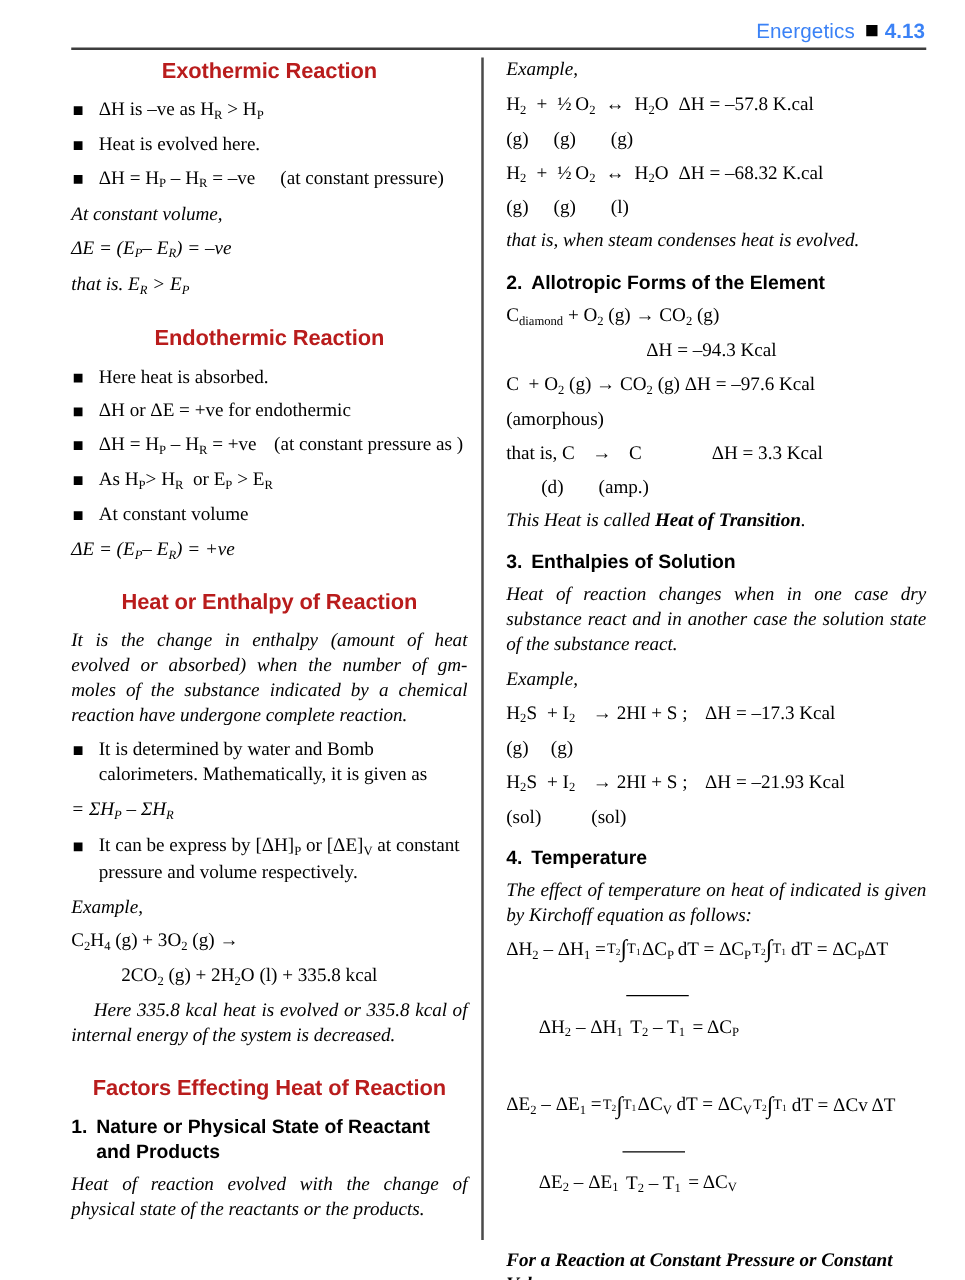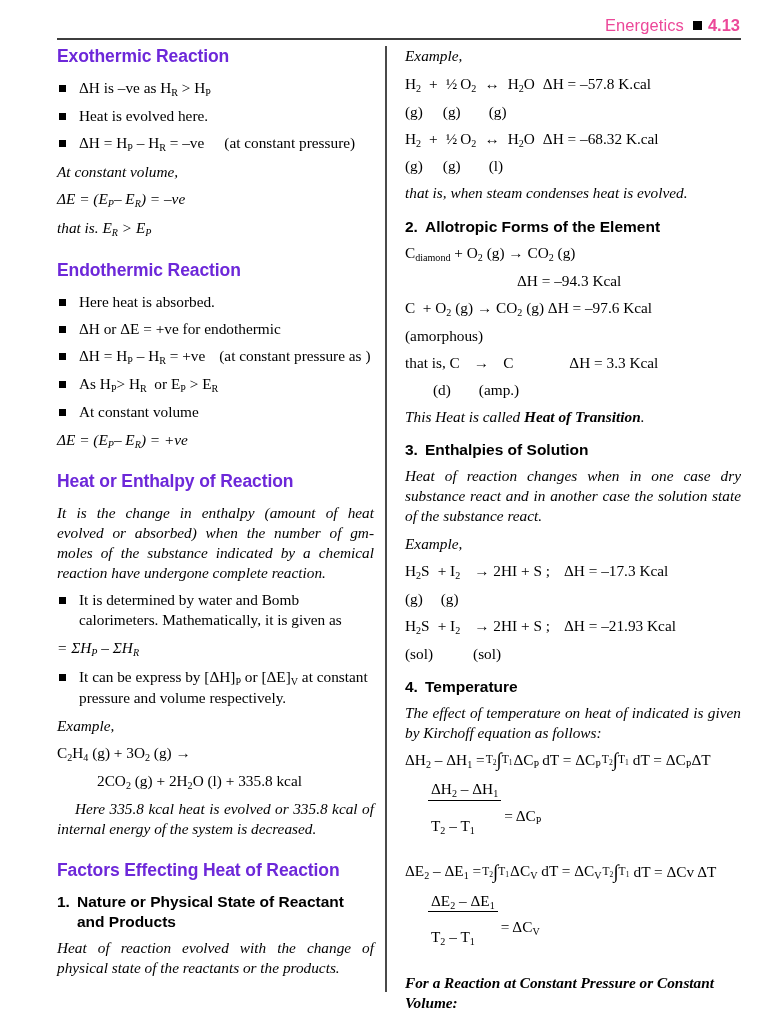--- a/index.html
+++ b/index.html
@@ -25,21 +25,21 @@
 
   
   .runhead {
     position: absolute;
     left: 57px;
     top: 16px;
     width: 683px;
     text-align: right;
     font-family: "Liberation Sans", sans-serif;
     font-size: 16.5px;
-    color: #ec4899;
+    color: #3b82f6;
     white-space: nowrap;
   }
   .runhead .chapname { font-weight: 400; letter-spacing: .1px; }
   .runhead .sq {
     display: inline-block;
     width: 9px; height: 9px;
     background: #000;
     margin: 0 6px 0 9px;
     vertical-align: 1px;
   }
@@ -70,21 +70,22 @@
     background: #4a4a4a;
   }
 
   
   h2.sec {
     font-family: "Liberation Sans", sans-serif;
     font-size: 17.5px;
     font-weight: bold;
     margin: 0 0 11px 0;
     letter-spacing: -0.1px;
-    color: #6d28d9;
+    color: #b91c1c;
+    text-align: center;
   }
 
   .numsec {
     font-family: "Liberation Sans", sans-serif;
     font-size: 15.5px;
     font-weight: bold;
     margin: 0 0 6px 0;
     display: flex;
     gap: 7px;
     line-height: 1.3;
@@ -165,23 +166,24 @@
   .intg .sym {
     font-size: 19px;
     line-height: 1;
     height: 20px;
     font-family: "Liberation Serif", serif;
   }
 
   
   .frac {
     display: inline-flex;
-    flex-direction: column;
+    flex-direction: row;
+    align-items: center;
     vertical-align: middle;
-    margin: 0 3px;
+    margin: 16px 3px;
     line-height: 1.12;
   }
   .frac .num { padding: 0 3px; }
   .frac .den { padding: 16px 3px; border-top: 1.4px solid #000; }
 
   .kirch {
     display: flex;
     align-items: center;
     font-size: 15.3px;
     margin-bottom: 4px;

